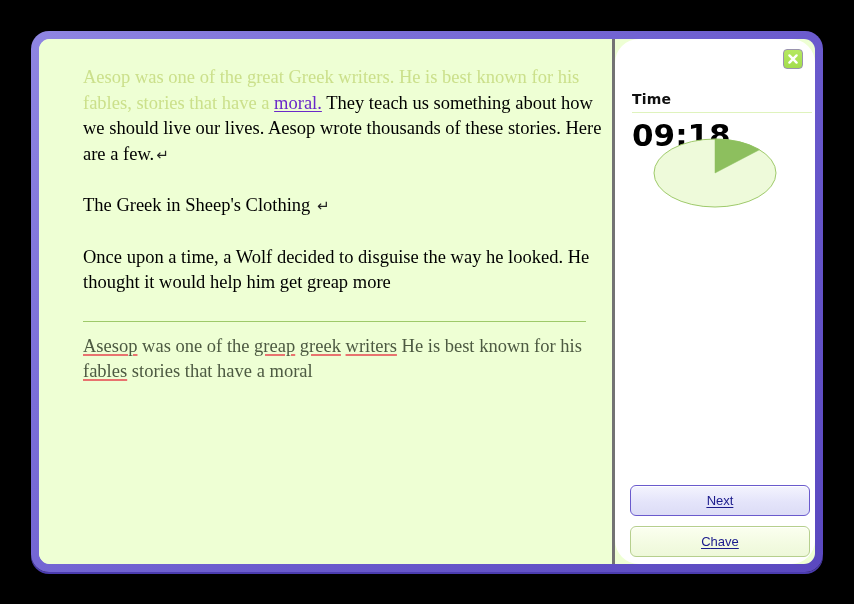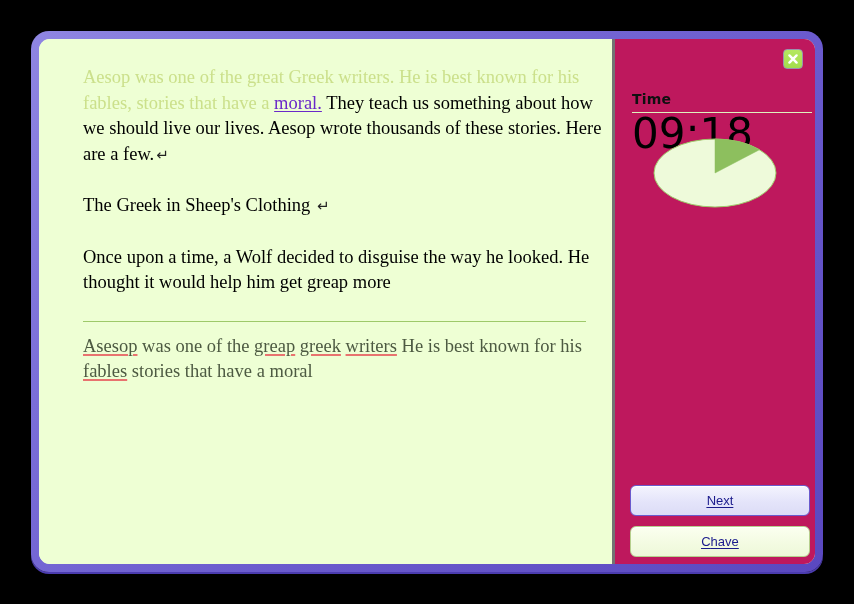--- a/index.html
+++ b/index.html
@@ -89,23 +89,24 @@
     text-decoration-thickness: 1.6px;
     text-underline-offset: 2px;
     margin-top: 27px;
   }
 
   
   #sidebar {
     position: relative;
     flex: 1 1 auto;
     height: 100%;
-    background: #be185d;
+    background: #ffffff;
     box-sizing: border-box;
     padding: 0;
+    border-radius: 24px;
   }
   #close-button {
     position: absolute;
     right: 12px;
     top: 10px;
     width: 20px;
     height: 20px;
     border-radius: 4px;
     background: linear-gradient(180deg, #b5e861 0%, #a3dd4c 100%);
     border: 1px solid #9a93ae;
@@ -131,24 +132,24 @@
     position: absolute;
     left: 17px;
     top: 73px;
     width: 180px;
     height: 1px;
     background: #dff3bd;
   }
   #time-value {
     position: absolute;
     left: 17px;
-    top: 70px;
+    top: 78px;
     font-family: "DejaVu Sans", sans-serif;
-    font-weight: normal;
-    font-size: 42px;
+    font-weight: bold;
+    font-size: 31px;
     color: #000000;
     letter-spacing: 0px;
   }
   #time-pie {
     position: absolute;
     left: 37px;
     top: 98px;
     width: 126px;
     height: 72px;
   }

